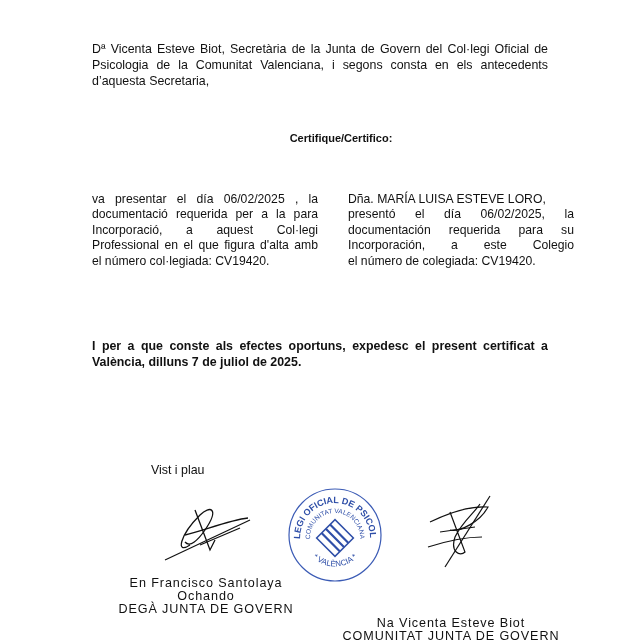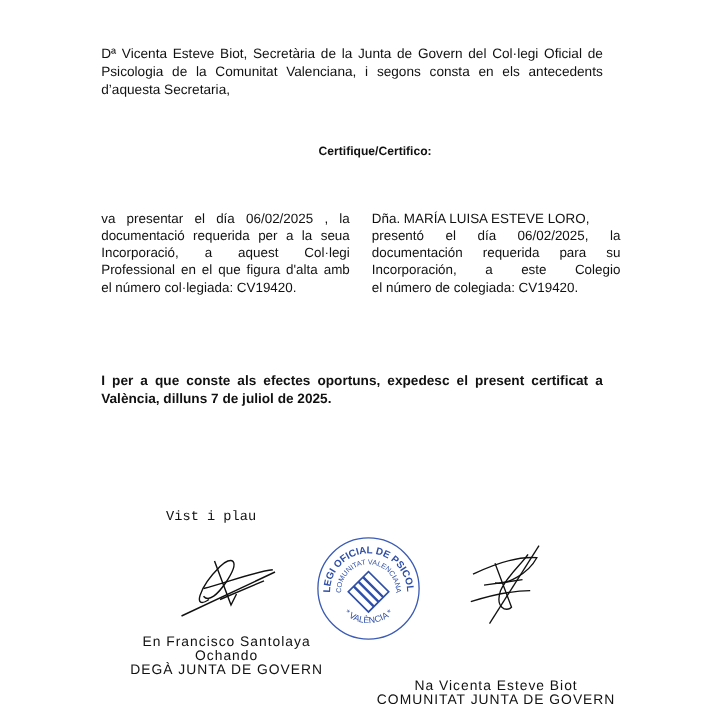--- a/index.html
+++ b/index.html
@@ -4,38 +4,38 @@
 <style>
   html, body { margin:0; padding:0; background:#ffffff; }
   body { width:640px; height:640px; position:relative; overflow:hidden; font-family:"Liberation Sans", sans-serif; color:#111; }
   .p { position:absolute; font-size:12.4px; line-height:16px; }
   .intro { left:92px; top:41px; width:456px; text-align:justify; }
   .title { left:0; width:640px; top:130px; text-align:center; font-weight:bold; font-size:11px;padding-left:21px; }
   .col { position:absolute; top:192px; width:226px; font-size:12.2px; line-height:15.4px; text-align:justify; }
   .col div { white-space:nowrap; }
   .col .j { text-align:justify; text-align-last:justify; white-space:normal; }
   .colL { left:92px; }
-  .colR { left:338px; }
+  .colR { left:348px; }
   .closing { left:92px; top:338px; width:456px; text-align:justify;font-weight:bold; }
-  .vist { left:151px; top:462px; font-size:12.4px;font-family:Liberation Mono, monospace; }
+  .vist { left:151px; top:462px; font-size:12.4px; }
   .sig { position:absolute; }
   .name { position:absolute; font-size:12.6px; line-height:13px; text-align:center; letter-spacing:0.9px; }
   .nameL { left:100px; top:577px; width:212px; }
   .nameR { left:340px; top:577px; width:222px;margin-top:40px; }
 </style>
 </head>
 <body>
 
 <div class="p intro">Dª Vicenta Esteve Biot, Secretària de la Junta de Govern del Col·legi Oficial de Psicologia de la Comunitat Valenciana, i segons consta en els antecedents d’aquesta Secretaria,</div>
 
 <div class="p title">Certifique/Certifico:</div>
 
 <div class="col colL">
   <div class="j">va presentar el día 06/02/2025 , la</div>
-  <div class="j">documentació requerida per a la seua</div>
+  <div class="j">documentació requerida per a la para</div>
   <div class="j">Incorporació, a aquest Col·legi</div>
   <div class="j">Professional en el que figura d'alta amb</div>
   <div>el número col·legiada: CV19420.</div>
 </div>
 
 <div class="col colR">
   <div>Dña. MARÍA LUISA ESTEVE LORO,</div>
   <div class="j">presentó el día 06/02/2025, la</div>
   <div class="j">documentación requerida para su</div>
   <div class="j">Incorporación, a este Colegio</div>

